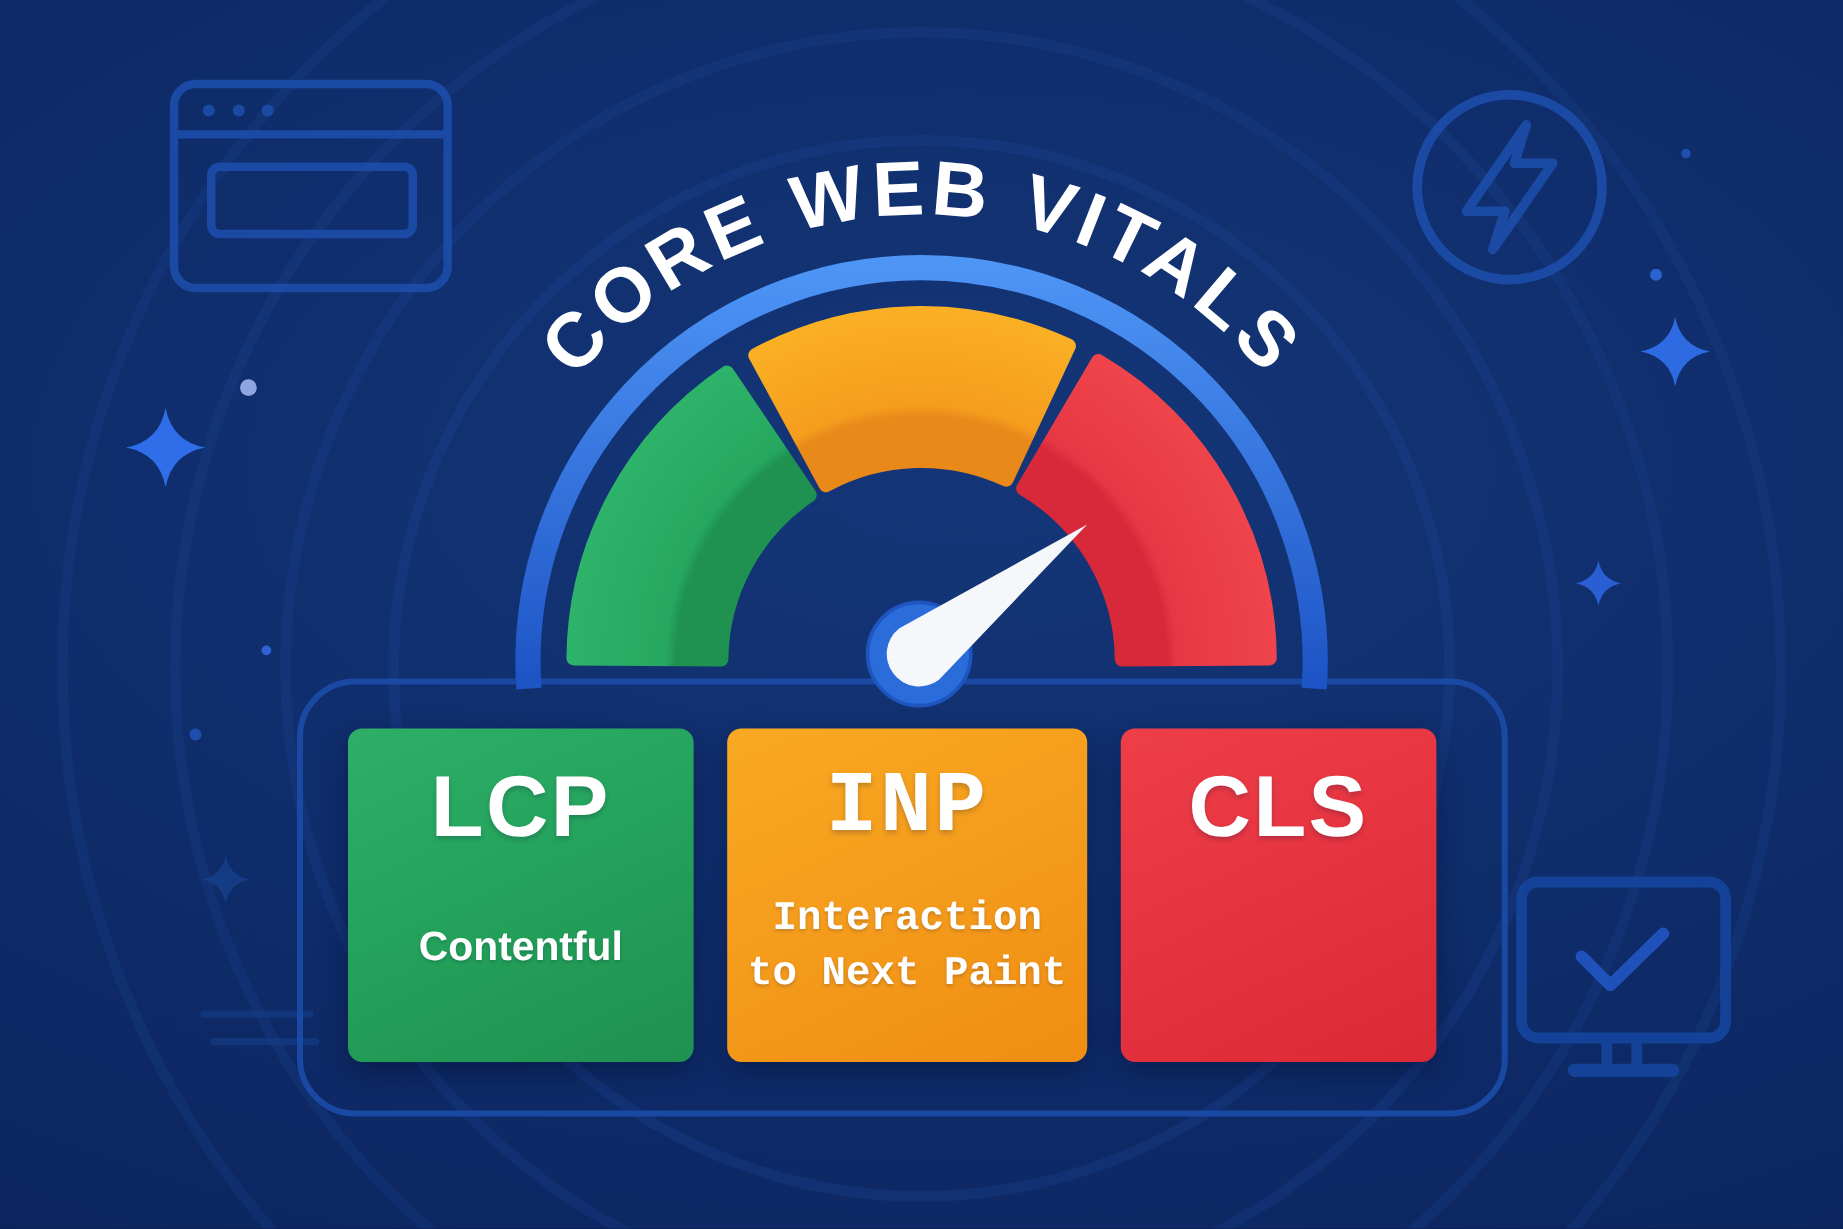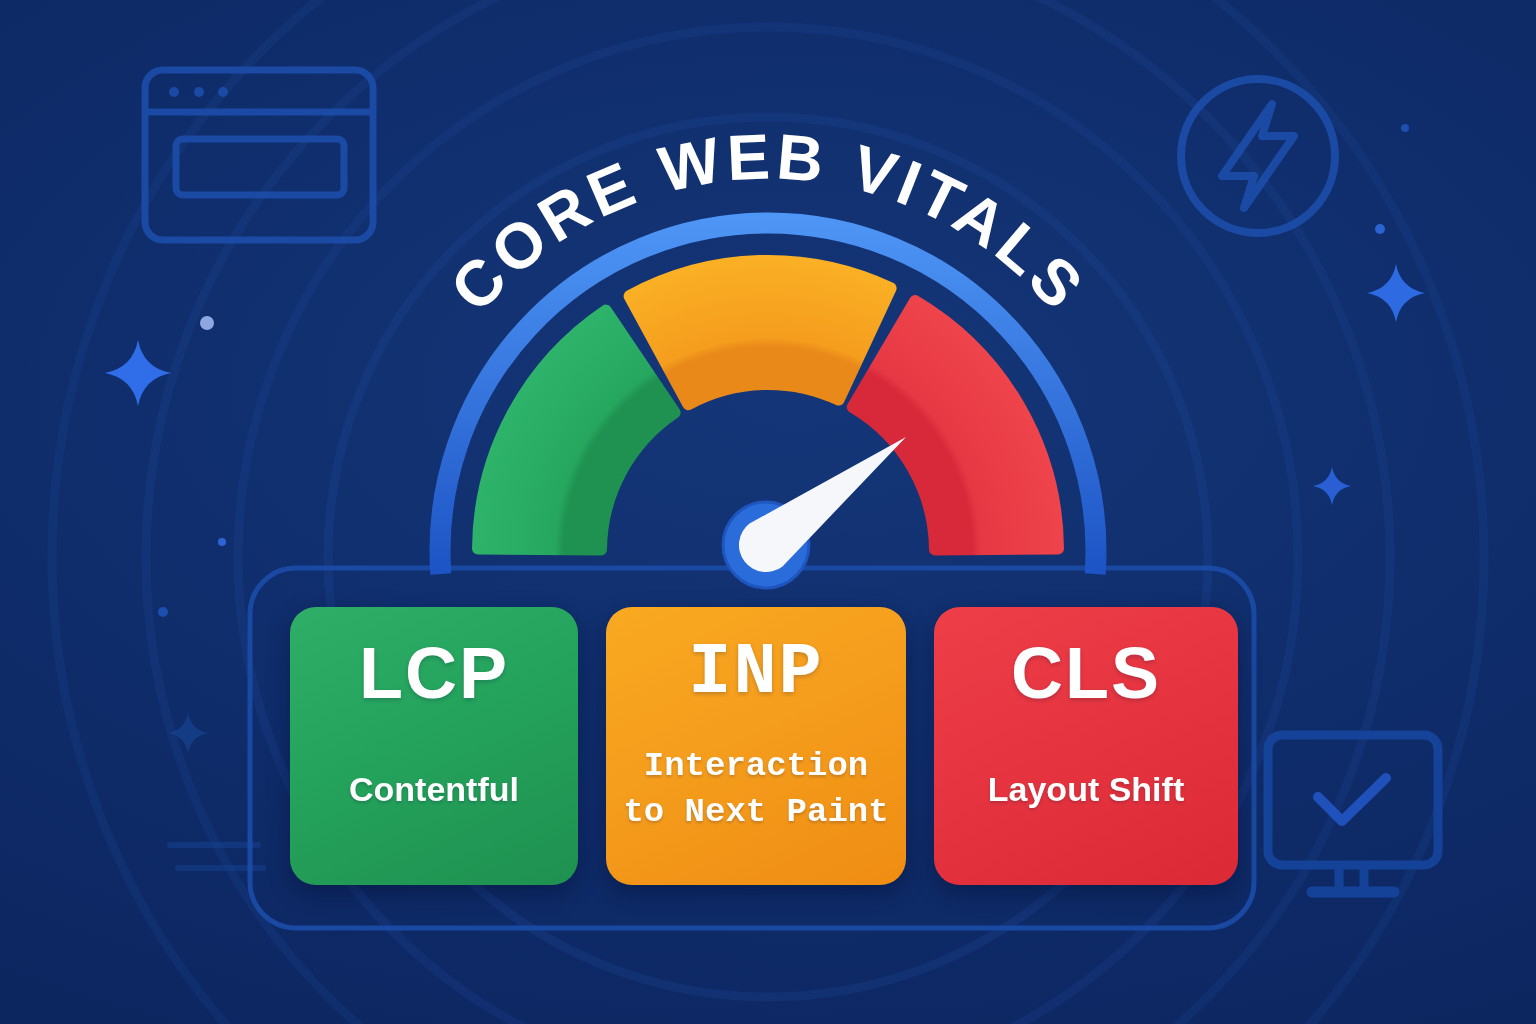--- a/index.html
+++ b/index.html
@@ -4,28 +4,28 @@
 <style>
   html,body{margin:0;padding:0;background:#081c4e;}
   .canvas{
     position:relative;width:1536px;height:1024px;overflow:hidden;
     font-family:"Liberation Sans",sans-serif;
     background:radial-gradient(120% 95% at 52% 38%, #143678 0%, #0f2c6a 46%, #0a2158 100%);
   }
   svg.layer{position:absolute;inset:0;}
   .cards{position:absolute;left:0;top:0;width:1536px;height:1024px;pointer-events:none;}
   .card{
-    position:absolute;top:607px;height:278px;border-radius:26px;
+    position:absolute;top:607px;height:278px;border-radius:12px;
     display:flex;flex-direction:column;align-items:center;
     color:#ffffff;text-align:center;
     box-shadow:0 8px 22px rgba(2,10,40,.38);
   }
   .card-green{left:290px;width:288px;background:linear-gradient(155deg,#2fae68 0%,#24a35c 45%,#1f9150 100%);}
   .card-orange{left:606px;width:300px;background:linear-gradient(155deg,#f9a921 0%,#f59d1d 45%,#ef8d12 100%);font-family:Liberation Mono, monospace;}
-  .card-red{left:934px;width:304px;background:linear-gradient(155deg,#ee3e48 0%,#e63540 45%,#db2a35 100%);}
+  .card-red{left:934px;width:263px;background:linear-gradient(155deg,#ee3e48 0%,#e63540 45%,#db2a35 100%);}
   .card-abbr{
     margin-top:30px;font-size:72px;font-weight:bold;letter-spacing:2px;line-height:1;
     text-shadow:0 2px 4px rgba(10,20,60,.22);
   }
   .card-desc{
     flex:1;display:flex;flex-direction:column;justify-content:center;
     padding-bottom:16px;font-size:34px;font-weight:bold;line-height:46px;
     text-shadow:0 2px 3px rgba(10,20,60,.20);
   }
 </style>
@@ -142,18 +142,17 @@
       <div class="card-abbr">INP</div>
       <div class="card-desc">
         <div>Interaction</div>
         <div>to Next Paint</div>
       </div>
     </div>
 
     <div class="card card-red">
       <div class="card-abbr">CLS</div>
       <div class="card-desc">
-        <div>Layout Shift</div>
       </div>
     </div>
 
   </div>
 </div>
 
 </body></html>

